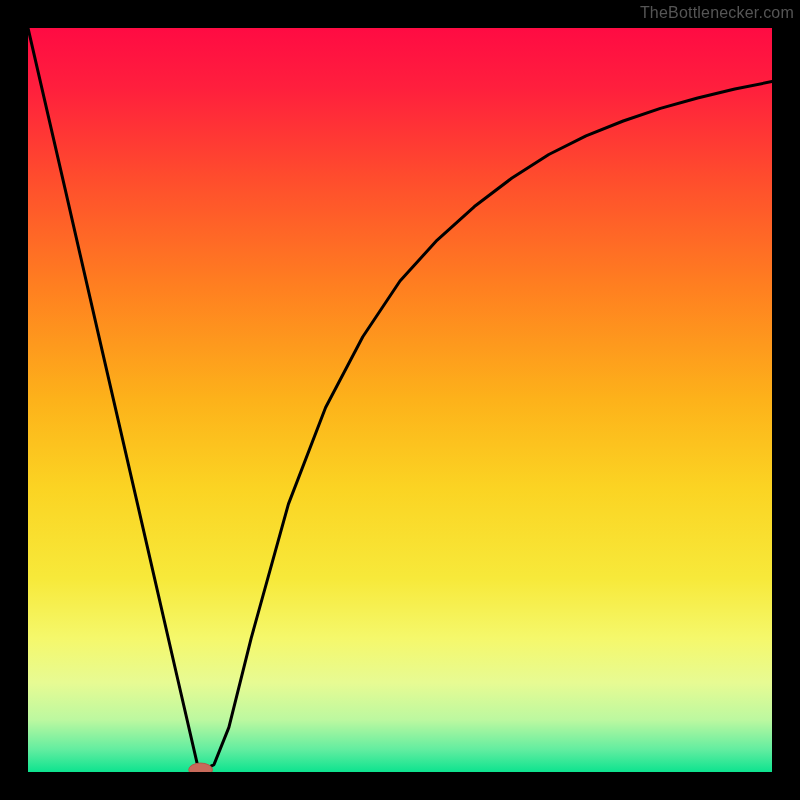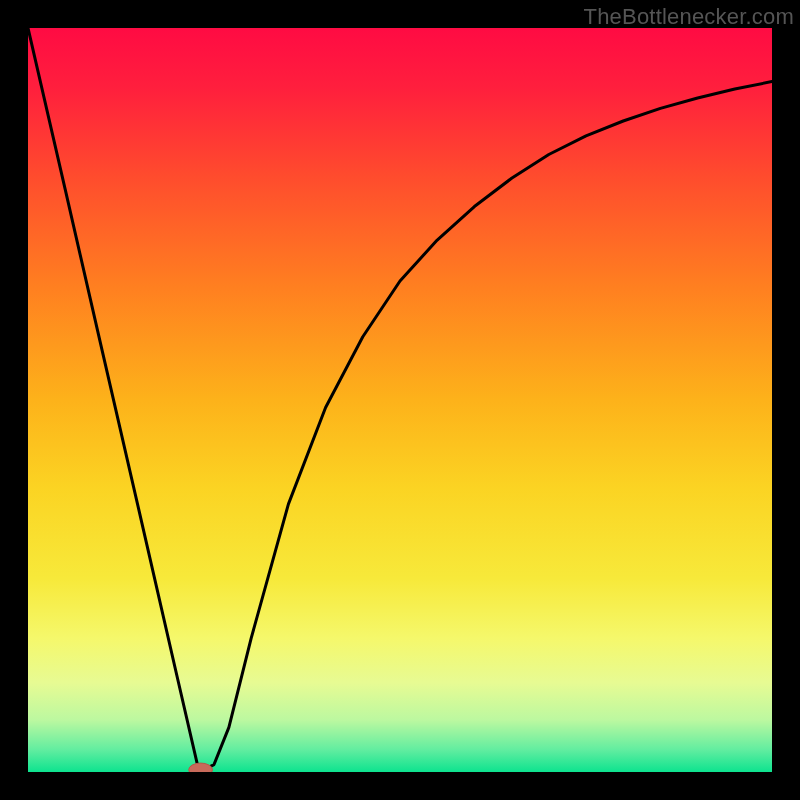--- a/index.html
+++ b/index.html
@@ -24,21 +24,21 @@
     left: 0;
     top: 0;
     width: 744px;
     height: 744px;
   }
   .watermark {
     position: absolute;
     top: 4px;
     right: 6px;
     color: #555;
-    font-size: 22px;
+    font-size: 16px;
     font-weight: 500;
     letter-spacing: 0.2px;
     user-select: none;
   }
   .curve {
     fill: none;
     stroke: #000;
     stroke-width: 3;
     stroke-linejoin: round;
     stroke-linecap: round;

